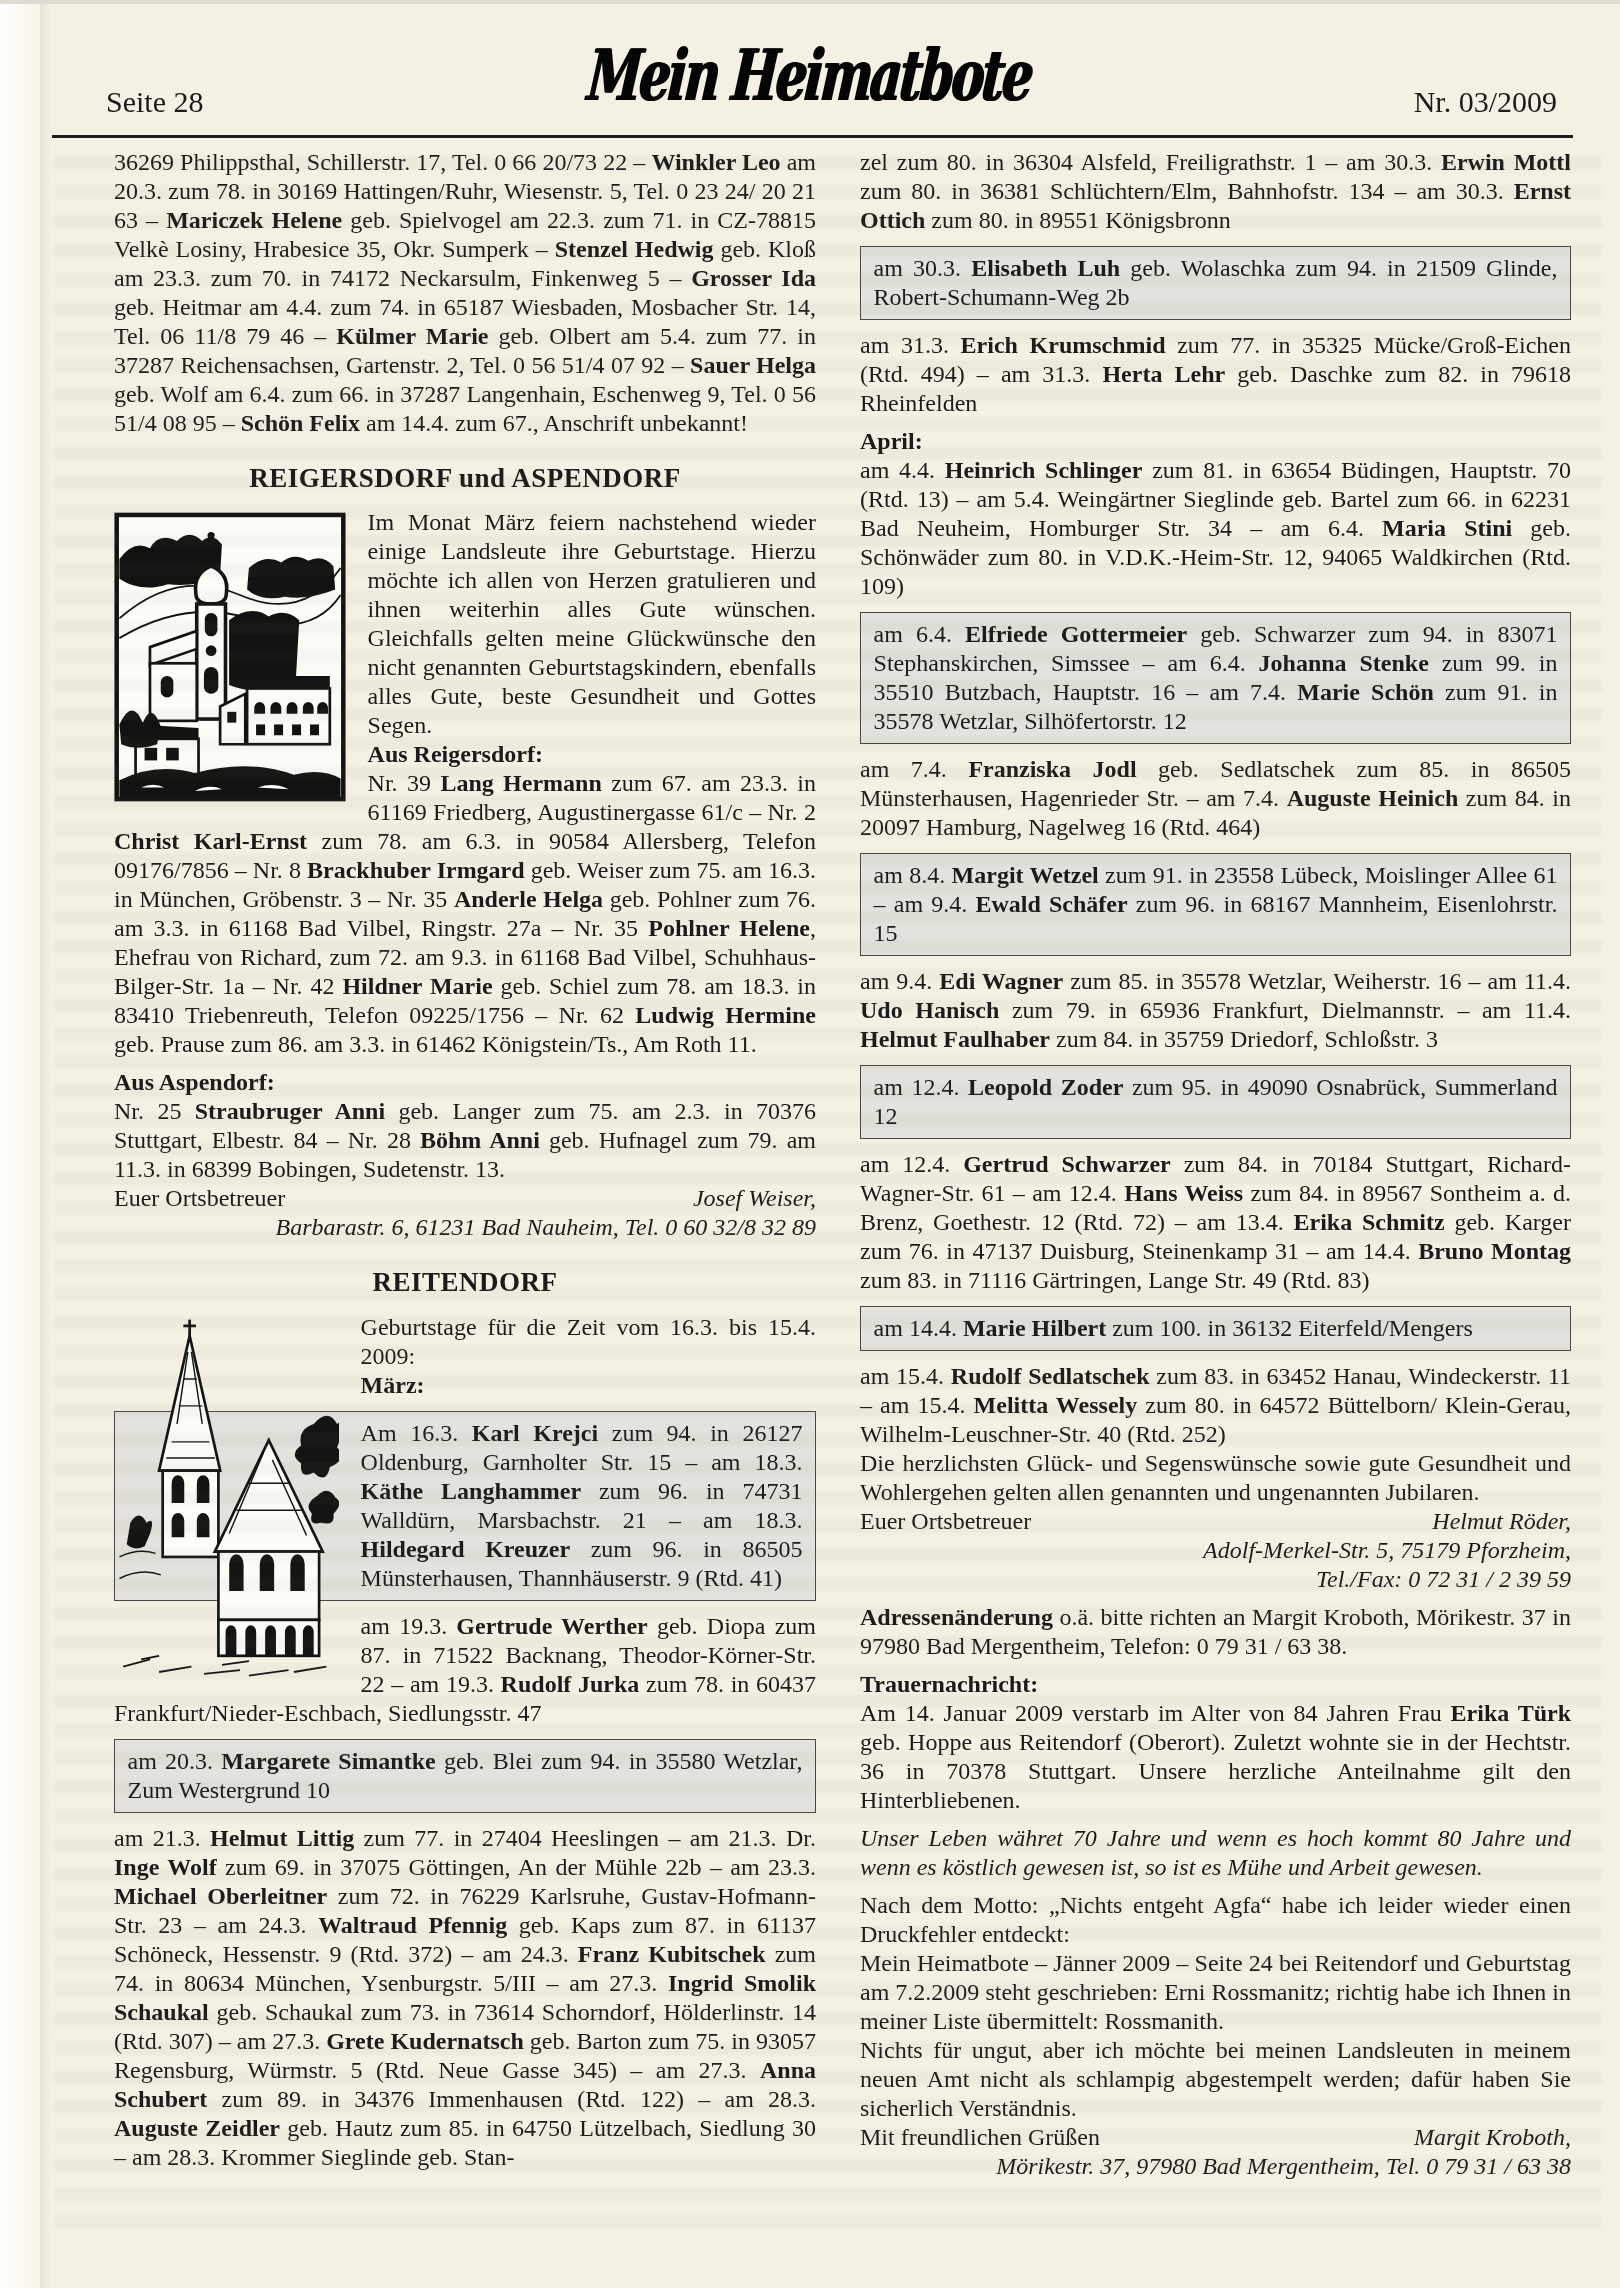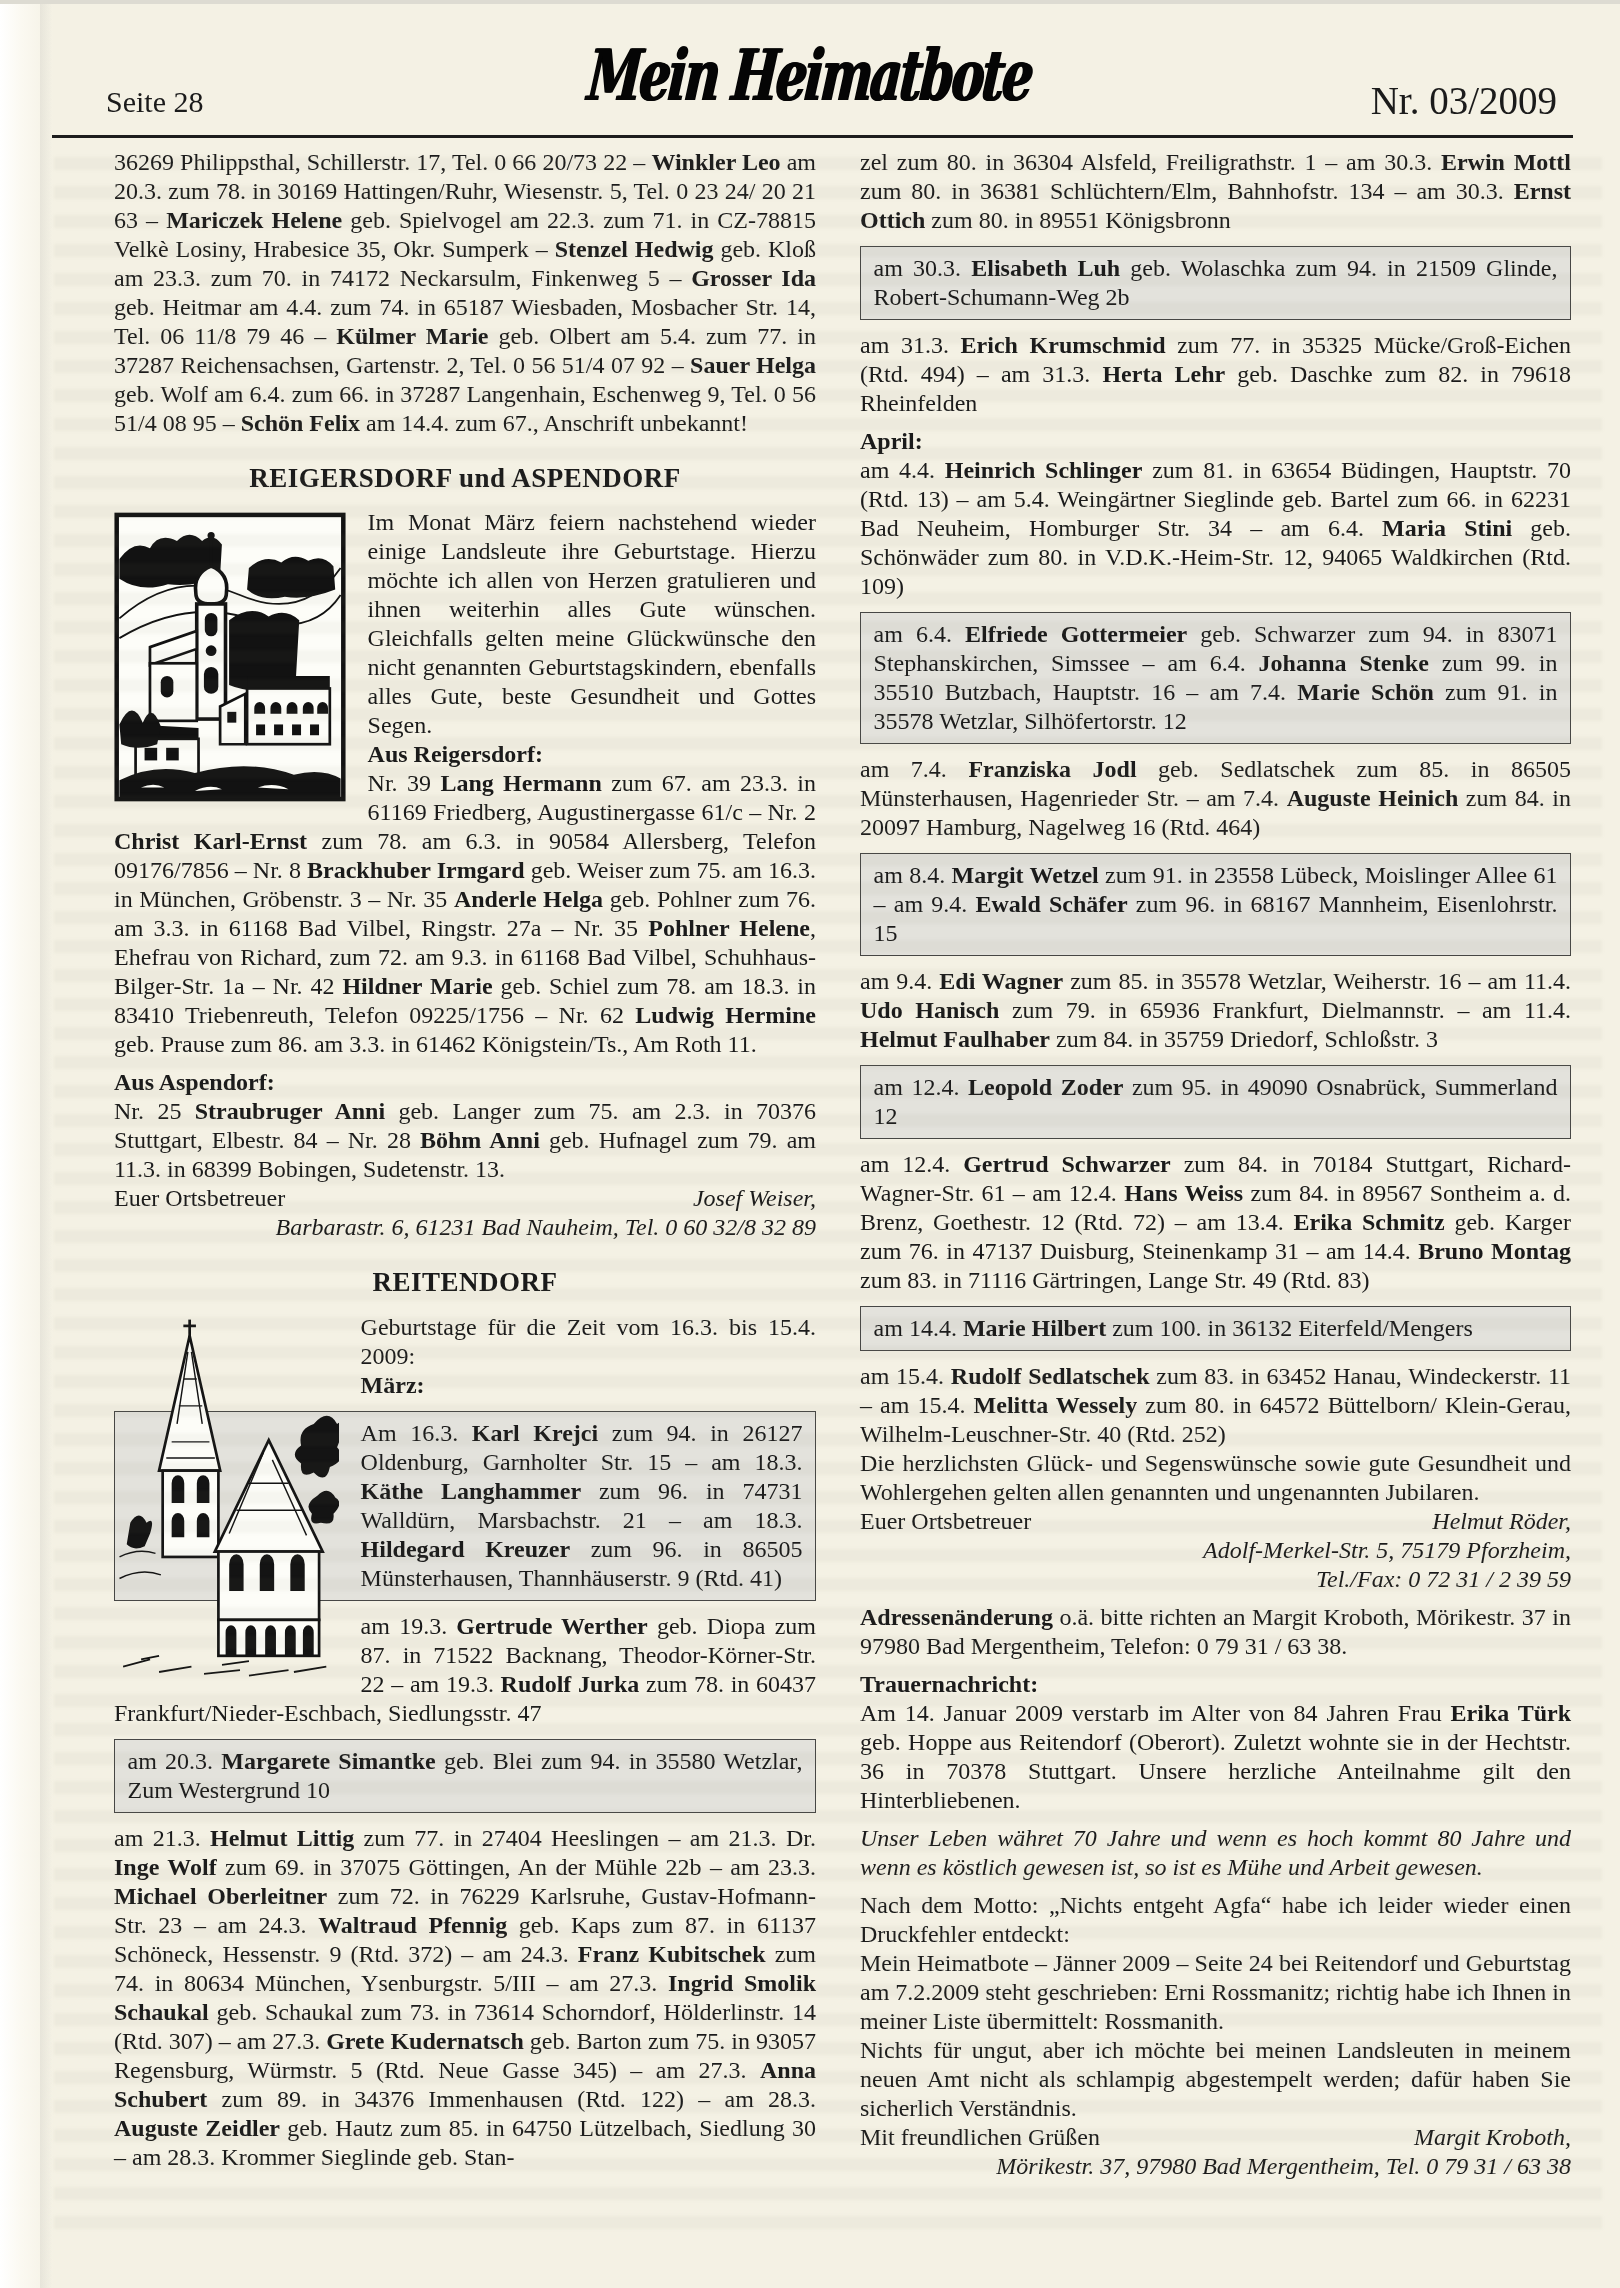--- a/index.html
+++ b/index.html
@@ -17,21 +17,21 @@
     position:absolute;left:40px;top:0;width:14.4px;height:100%;
     background:linear-gradient(90deg,rgba(90,90,80,0.10),rgba(90,90,80,0) 90%);
   }
   .ghost{
     position:absolute;left:54px;top:153px;right:18px;bottom:54px;
     background:repeating-linear-gradient(180deg,rgba(110,120,95,0.05) 0 12.6px,rgba(110,120,95,0) 12.6px 29px);
     filter:blur(1.8px);
     pointer-events:none;
   }
   .hdr-pageno{position:absolute;left:106px;top:81px;font-size:30px;}
-  .hdr-issue{position:absolute;right:63px;top:74px;font-size:39px;}
+  .hdr-issue{position:absolute;right:63px;top:81px;font-size:30px;}
   .masthead-wrap{position:absolute;left:0;right:0;top:38px;text-align:center;}
   .masthead{
     display:inline-block;
     font-family:"DejaVu Serif", serif;
     font-weight:bold;font-style:italic;
     font-size:58px;letter-spacing:-2.7px;color:#050505;
     transform:scale(0.84,1.22) skewX(-7deg);
     text-shadow:1.4px 0 0 #050505, -0.9px 0 0 #050505;
   }
   .hdr-rule{position:absolute;left:52px;right:47px;top:131px;height:2.7px;background:#1d1d1d;}

